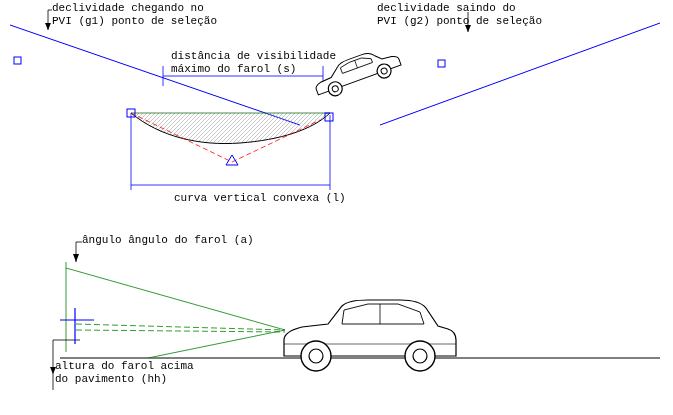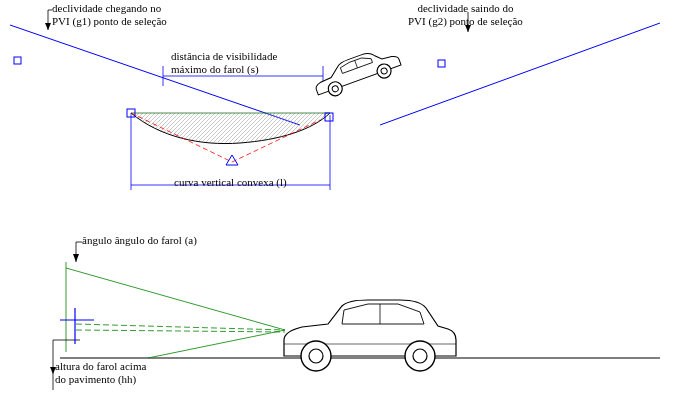--- a/index.html
+++ b/index.html
@@ -14,21 +14,21 @@
     font-family: "Liberation Sans", sans-serif;
     overflow: hidden;
   }
   #diagram {
     position: absolute;
     left: 0;
     top: 0;
   }
   .lbl {
     position: absolute;
-    font-family: Liberation Serif, serif;
+    font-family: Liberation Mono, monospace;
     font-size: 11px;
     color: #000000;
     white-space: pre;
     line-height: 13px;
   }
 </style>
 </head>
 <body>
 
 <svg id="diagram" width="673" height="415" viewBox="0 0 673 415">
@@ -117,24 +117,24 @@
     <circle cx="36" cy="56" r="7" fill="#ffffff" stroke="#000000" stroke-width="1.2"></circle>
     <circle cx="140" cy="56" r="15" fill="#ffffff" stroke="#000000" stroke-width="1.4"></circle>
     <circle cx="140" cy="56" r="7" fill="#ffffff" stroke="#000000" stroke-width="1.2"></circle>
   </g>
 
 </svg>
 
 <div class="lbl" style="left:52px; top:2px;">declividade chegando no
 PVI (g1) ponto de seleção</div>
 
-<div class="lbl" style="left:408px; top:2px;text-align:center;">declividade saindo do
+<div class="lbl" style="left:377px; top:2px;">declividade saindo do
 PVI (g2) ponto de seleção</div>
 
 <div class="lbl" style="left:171px; top:50px;">distância de visibilidade
 máximo do farol (s)</div>
 
-<div class="lbl" style="left:174px; top:176px;">curva vertical convexa (l)</div>
+<div class="lbl" style="left:174px; top:192px;">curva vertical convexa (l)</div>
 
 <div class="lbl" style="left:82px; top:234px;">ângulo ângulo do farol (a)</div>
 
 <div class="lbl" style="left:55px; top:360px;">altura do farol acima
 do pavimento (hh)</div>
 
 </body></html>

